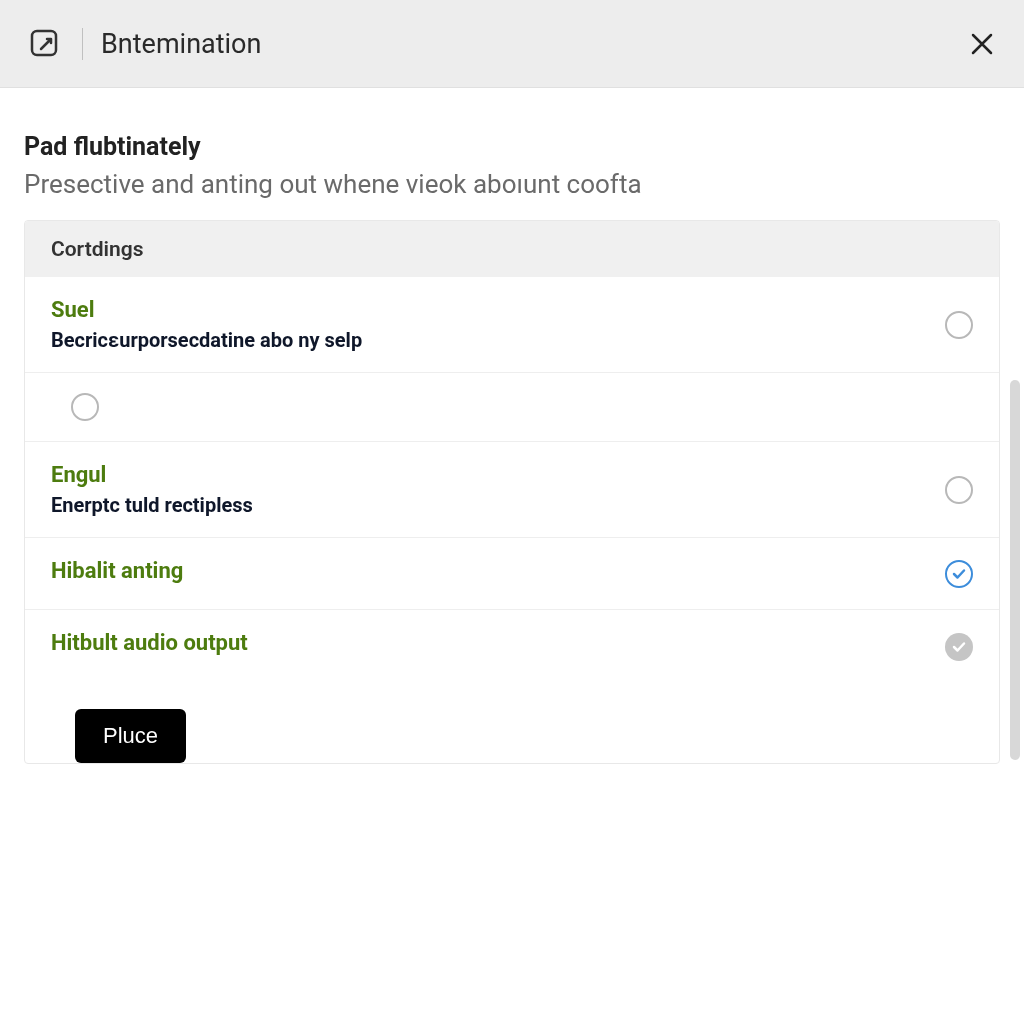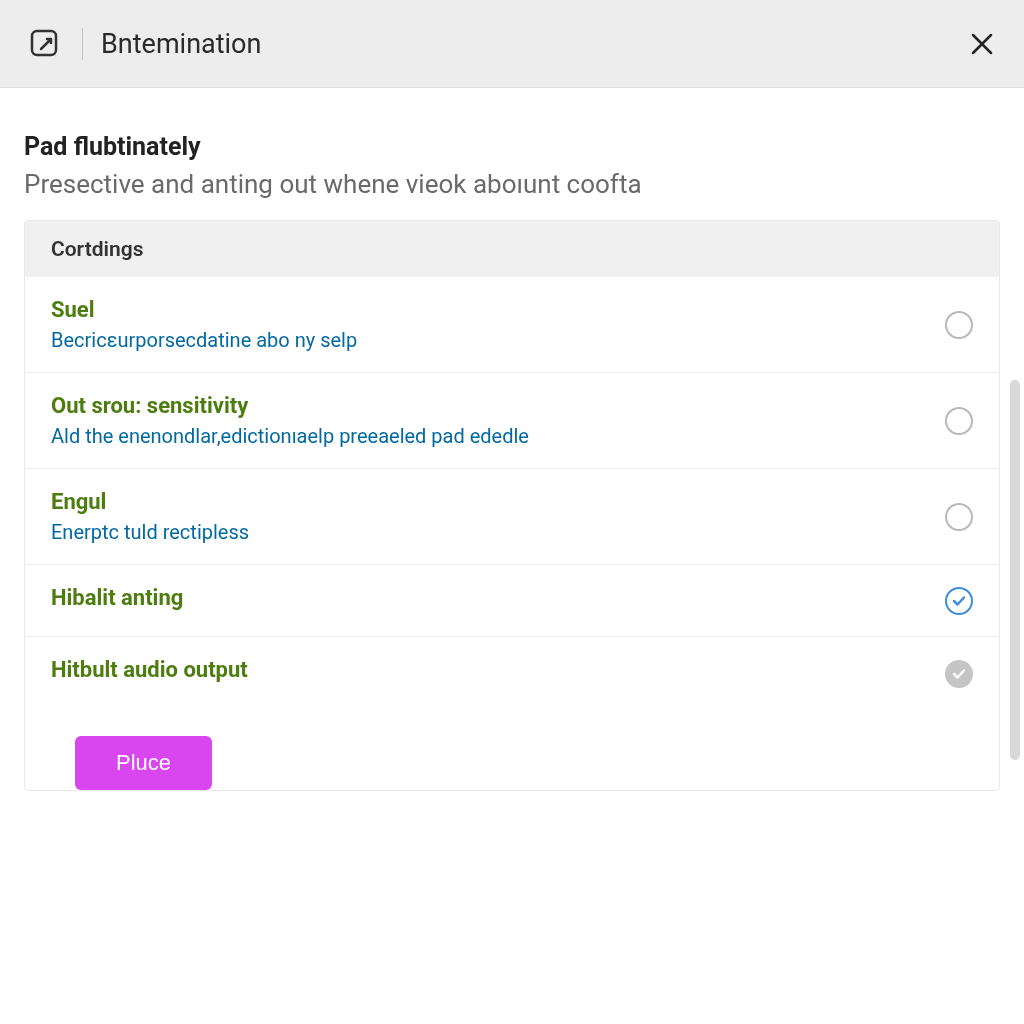--- a/index.html
+++ b/index.html
@@ -95,22 +95,22 @@
       flex: 1;
     }
     .option-title {
       font-size: 22px;
       font-weight: 700;
       color: #4d7c0f;
       margin-bottom: 6px;
     }
     .option-desc {
       font-size: 20px;
-      font-weight: 400;
-      color: #0369a1;
+      font-weight: 700;
+      color: #0f172a;
     }
     .radio-control {
       width: 28px;
       height: 28px;
       border-radius: 50%;
       border: 2px solid #b8b8b8;
       display: flex;
       align-items: center;
       justify-content: center;
       flex-shrink: 0;
@@ -123,25 +123,25 @@
       border: none;
       background: #c5c5c5;
     }
     .check-mark {
       width: 14px;
       height: 14px;
     }
     .footer-button {
       margin: 28px 0 0 50px;
       display: inline-block;
-      background: #d946ef;
+      background: #000000;
       color: #fff;
       font-size: 22px;
       font-weight: 500;
-      padding: 14px 41px;
+      padding: 14px 28px;
       border-radius: 6px;
       border: none;
       cursor: pointer;
     }
     .scrollbar {
       position: absolute;
       right: 4px;
       top: 380px;
       width: 10px;
       height: 380px;
@@ -179,24 +179,20 @@
 
     <div class="option-row">
       <div class="option-text">
         <div class="option-title">Suel</div>
         <div class="option-desc">Becricεurporsecdatine abo ny selp</div>
       </div>
       <div class="radio-control"></div>
     </div>
 
     <div class="option-row">
-      <div class="option-text">
-        <div class="option-title">Out srou: sensitivity</div>
-        <div class="option-desc">Ald the enenondlar,edictionıaelp preeaeled pad ededle</div>
-      </div>
       <div class="radio-control"></div>
     </div>
 
 
     <div class="option-row">
       <div class="option-text">
         <div class="option-title">Engul</div>
         <div class="option-desc">Enerptc tuld rectipless</div>
       </div>
       <div class="radio-control"></div>

